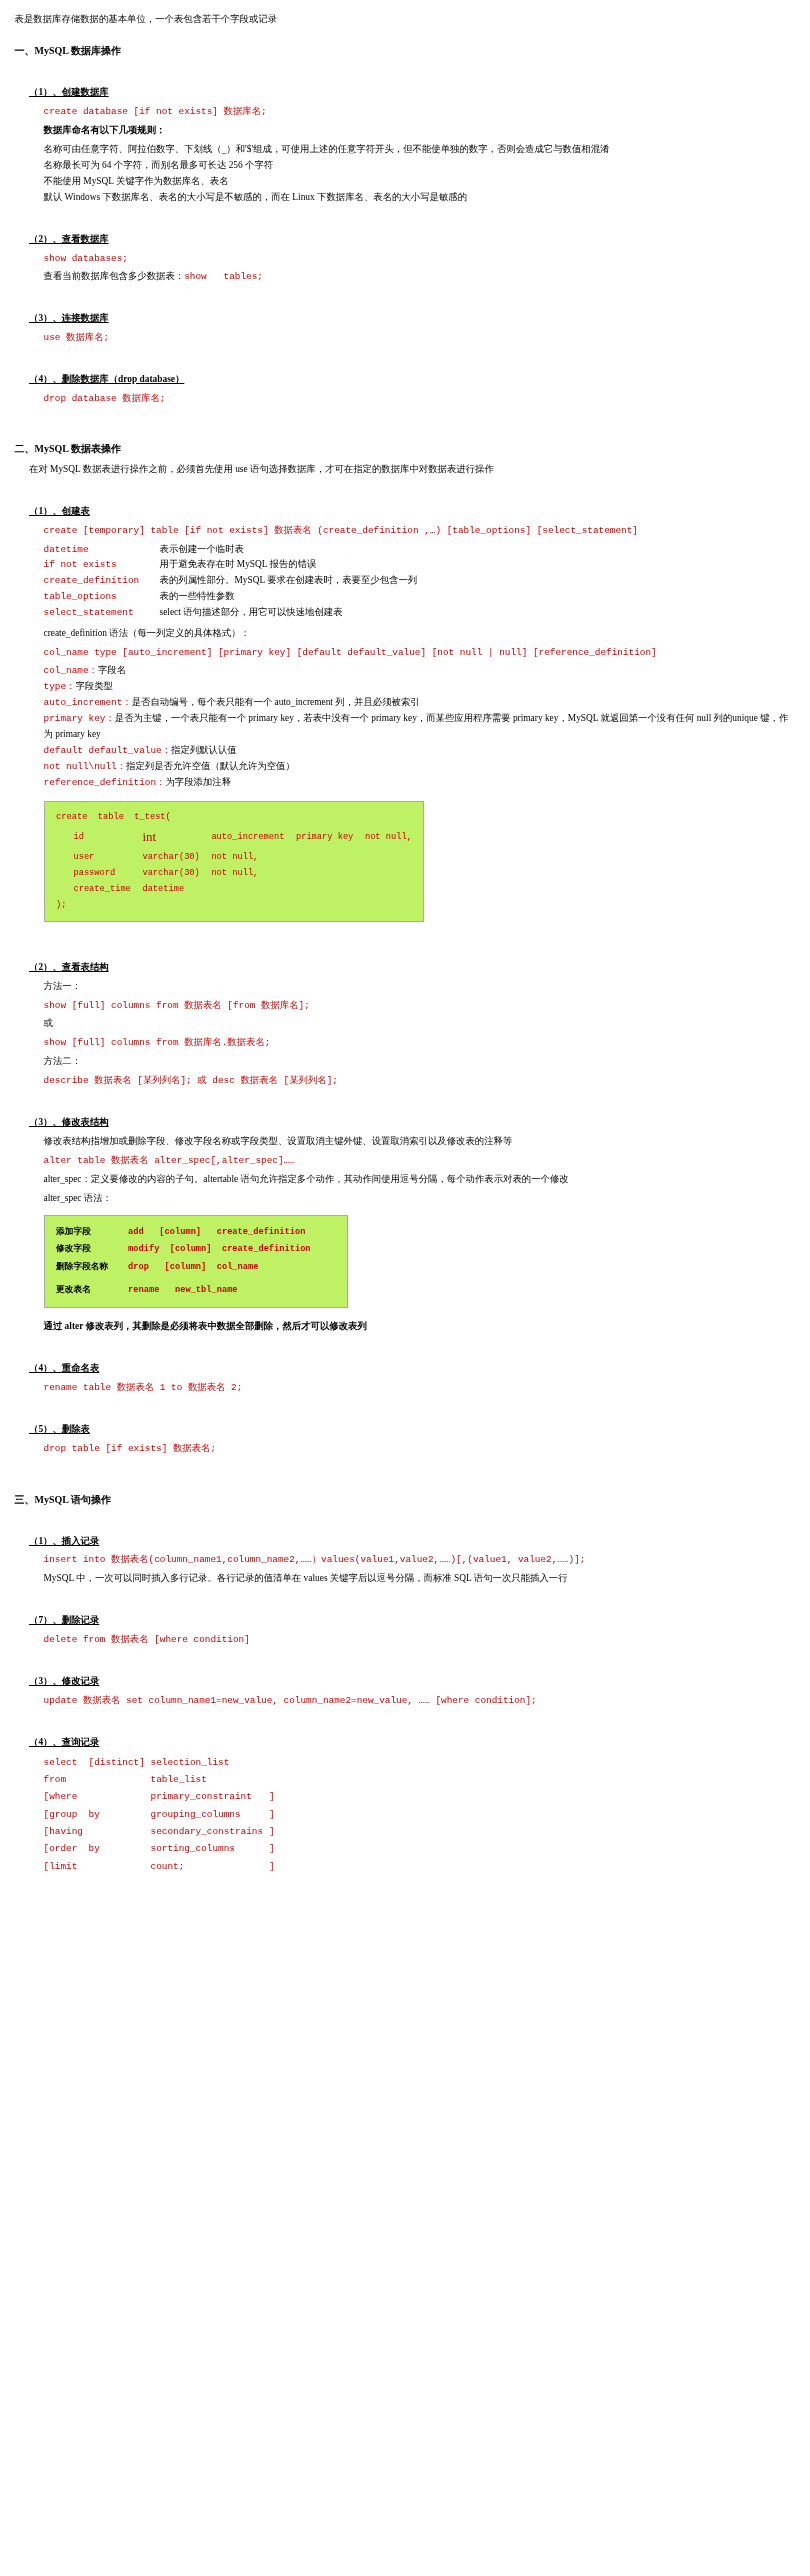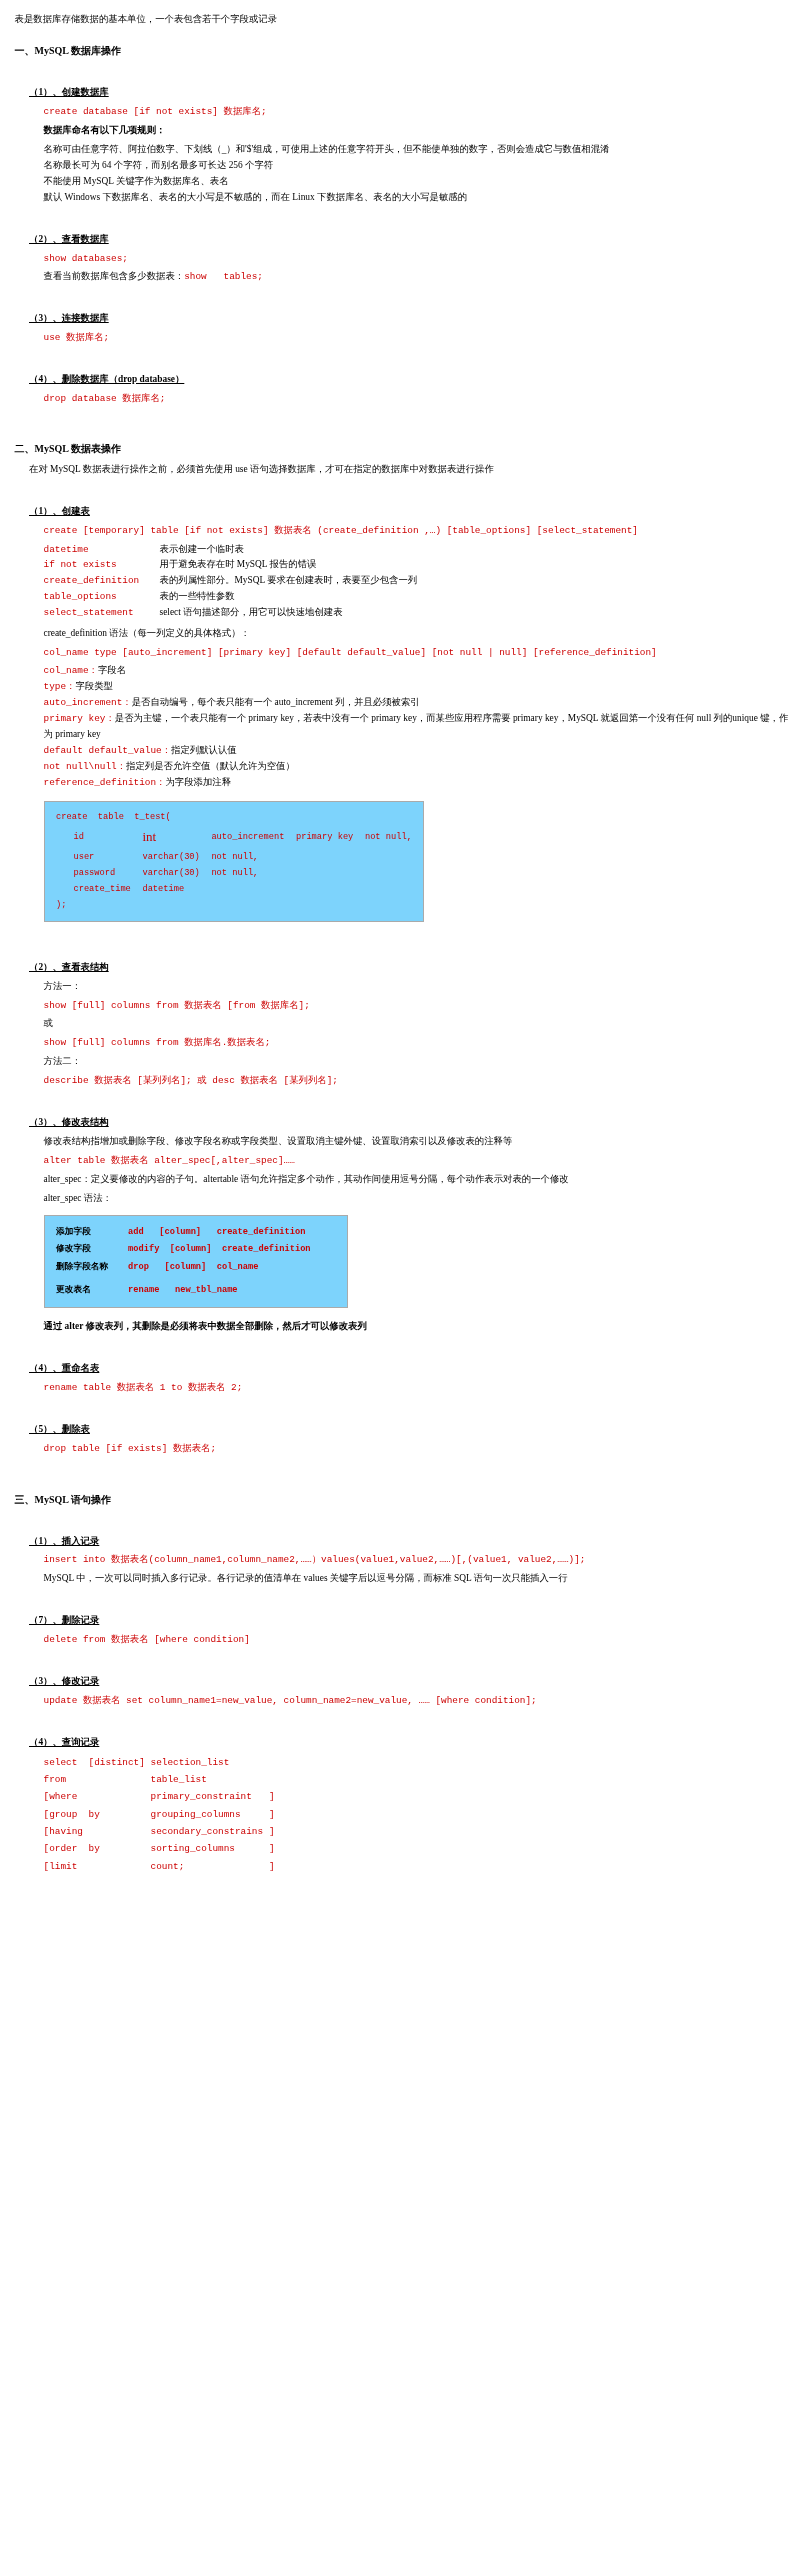--- a/index.html
+++ b/index.html
@@ -29,21 +29,21 @@
     .code-inline {
       font-family: "Courier New", monospace;
       color: #c00;
       font-size: 9.4px;
     }
     .code-block {
       font-family: "Courier New", monospace;
       font-size: 8.7px;
       color: #c00;
       border: 0.7px solid #aaa;
-      background: #7dd3fc;
+      background: #bef264;
       padding: 7.2px 11.6px;
       margin: 5.8px 0 5.8px 29px;
       display: inline-block;
       min-width: 362px;
     }
     .bold-text {
       font-weight: bold;
     }
     .indent1 { padding-left: 14.5px; }
     .indent2 { padding-left: 29px; }

